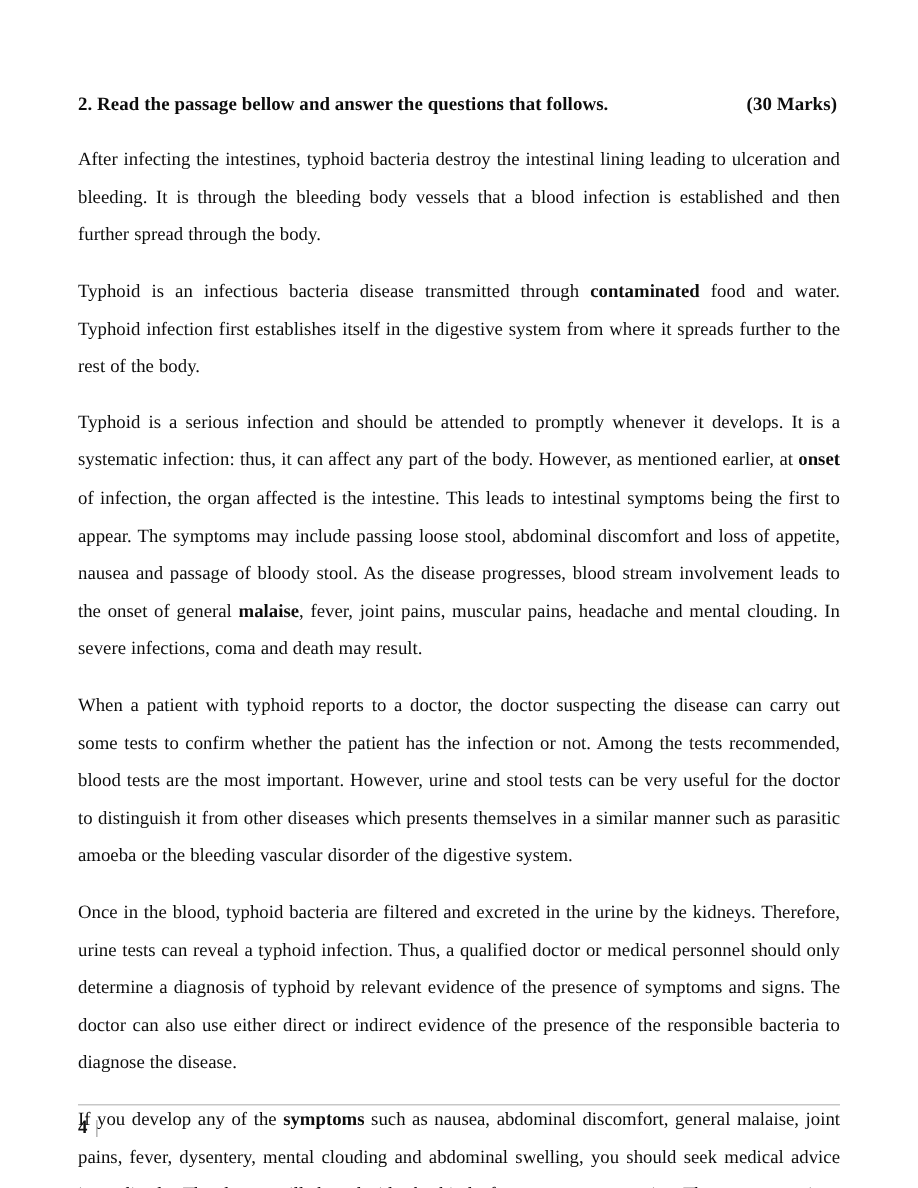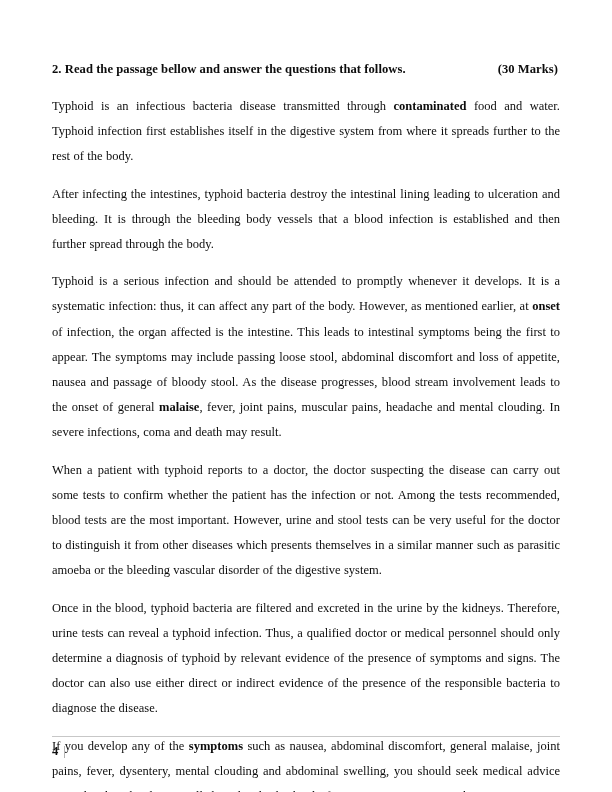--- a/index.html
+++ b/index.html
@@ -98,22 +98,22 @@
 <div class="page">
 
   <div class="content">
 
     <div class="question-heading">
       <span class="heading-text">2. Read the passage bellow and answer the questions that follows.</span>
       <span class="marks">(30 Marks)</span>
     </div>
 
     <div id="passage-body">
+        <p class="body-par"><span>After infecting the intestines, typhoid bacteria destroy the intestinal lining leading to ulceration and bleeding. It is through the bleeding body vessels that a blood infection is established and then further spread through the body.</span></p>
         <p class="body-par"><span>Typhoid is an infectious bacteria disease transmitted through </span><b>contaminated</b><span> food and water. Typhoid infection first establishes itself in the digestive system from where it spreads further to the rest of the body.</span></p>
-        <p class="body-par"><span>After infecting the intestines, typhoid bacteria destroy the intestinal lining leading to ulceration and bleeding. It is through the bleeding body vessels that a blood infection is established and then further spread through the body.</span></p>
         <p class="body-par"><span>Typhoid is a serious infection and should be attended to promptly whenever it develops. It is a systematic infection: thus, it can affect any part of the body. However, as mentioned earlier, at </span><b>onset</b><span> of infection, the organ affected is the intestine. This leads to intestinal symptoms being the first to appear. The symptoms may include passing loose stool, abdominal discomfort and loss of appetite, nausea and passage of bloody stool. As the disease progresses, blood stream involvement leads to the onset of general </span><b>malaise</b><span>, fever, joint pains, muscular pains, headache and mental clouding. In severe infections, coma and death may result.</span></p>
         <p class="body-par"><span>When a patient with typhoid reports to a doctor, the doctor suspecting the disease can carry out some tests to confirm whether the patient has the infection or not. Among the tests recommended, blood tests are the most important. However, urine and stool tests can be very useful for the doctor to distinguish it from other diseases which presents themselves in a similar manner such as parasitic amoeba or the bleeding vascular disorder of the digestive system.</span></p>
         <p class="body-par"><span>Once in the blood, typhoid bacteria are filtered and excreted in the urine by the kidneys. Therefore, urine tests can reveal a typhoid infection. Thus, a qualified doctor or medical personnel should only determine a diagnosis of typhoid by relevant evidence of the presence of symptoms and signs.  The doctor can also use either direct or indirect evidence of the presence of the responsible bacteria to diagnose the disease.</span></p>
         <p class="body-par"><span>If you develop any of the </span><b>symptoms</b><span> such as nausea, abdominal discomfort, general malaise, joint pains, fever, dysentery, mental clouding and abdominal swelling, you should seek medical advice immediately. The doctor will then decide the kind of treatment you require. The treatment given depends on the severity of the disease, and can involve administration of intravenous medicines or oral medication according to the doctor’s assessment. The doctor could also have your body fluid and blood replaced die to diarrhea and dysentery.</span></p>
       </div>
 
   </div>
 
   <div class="footer">
     <hr class="footer-rule">

